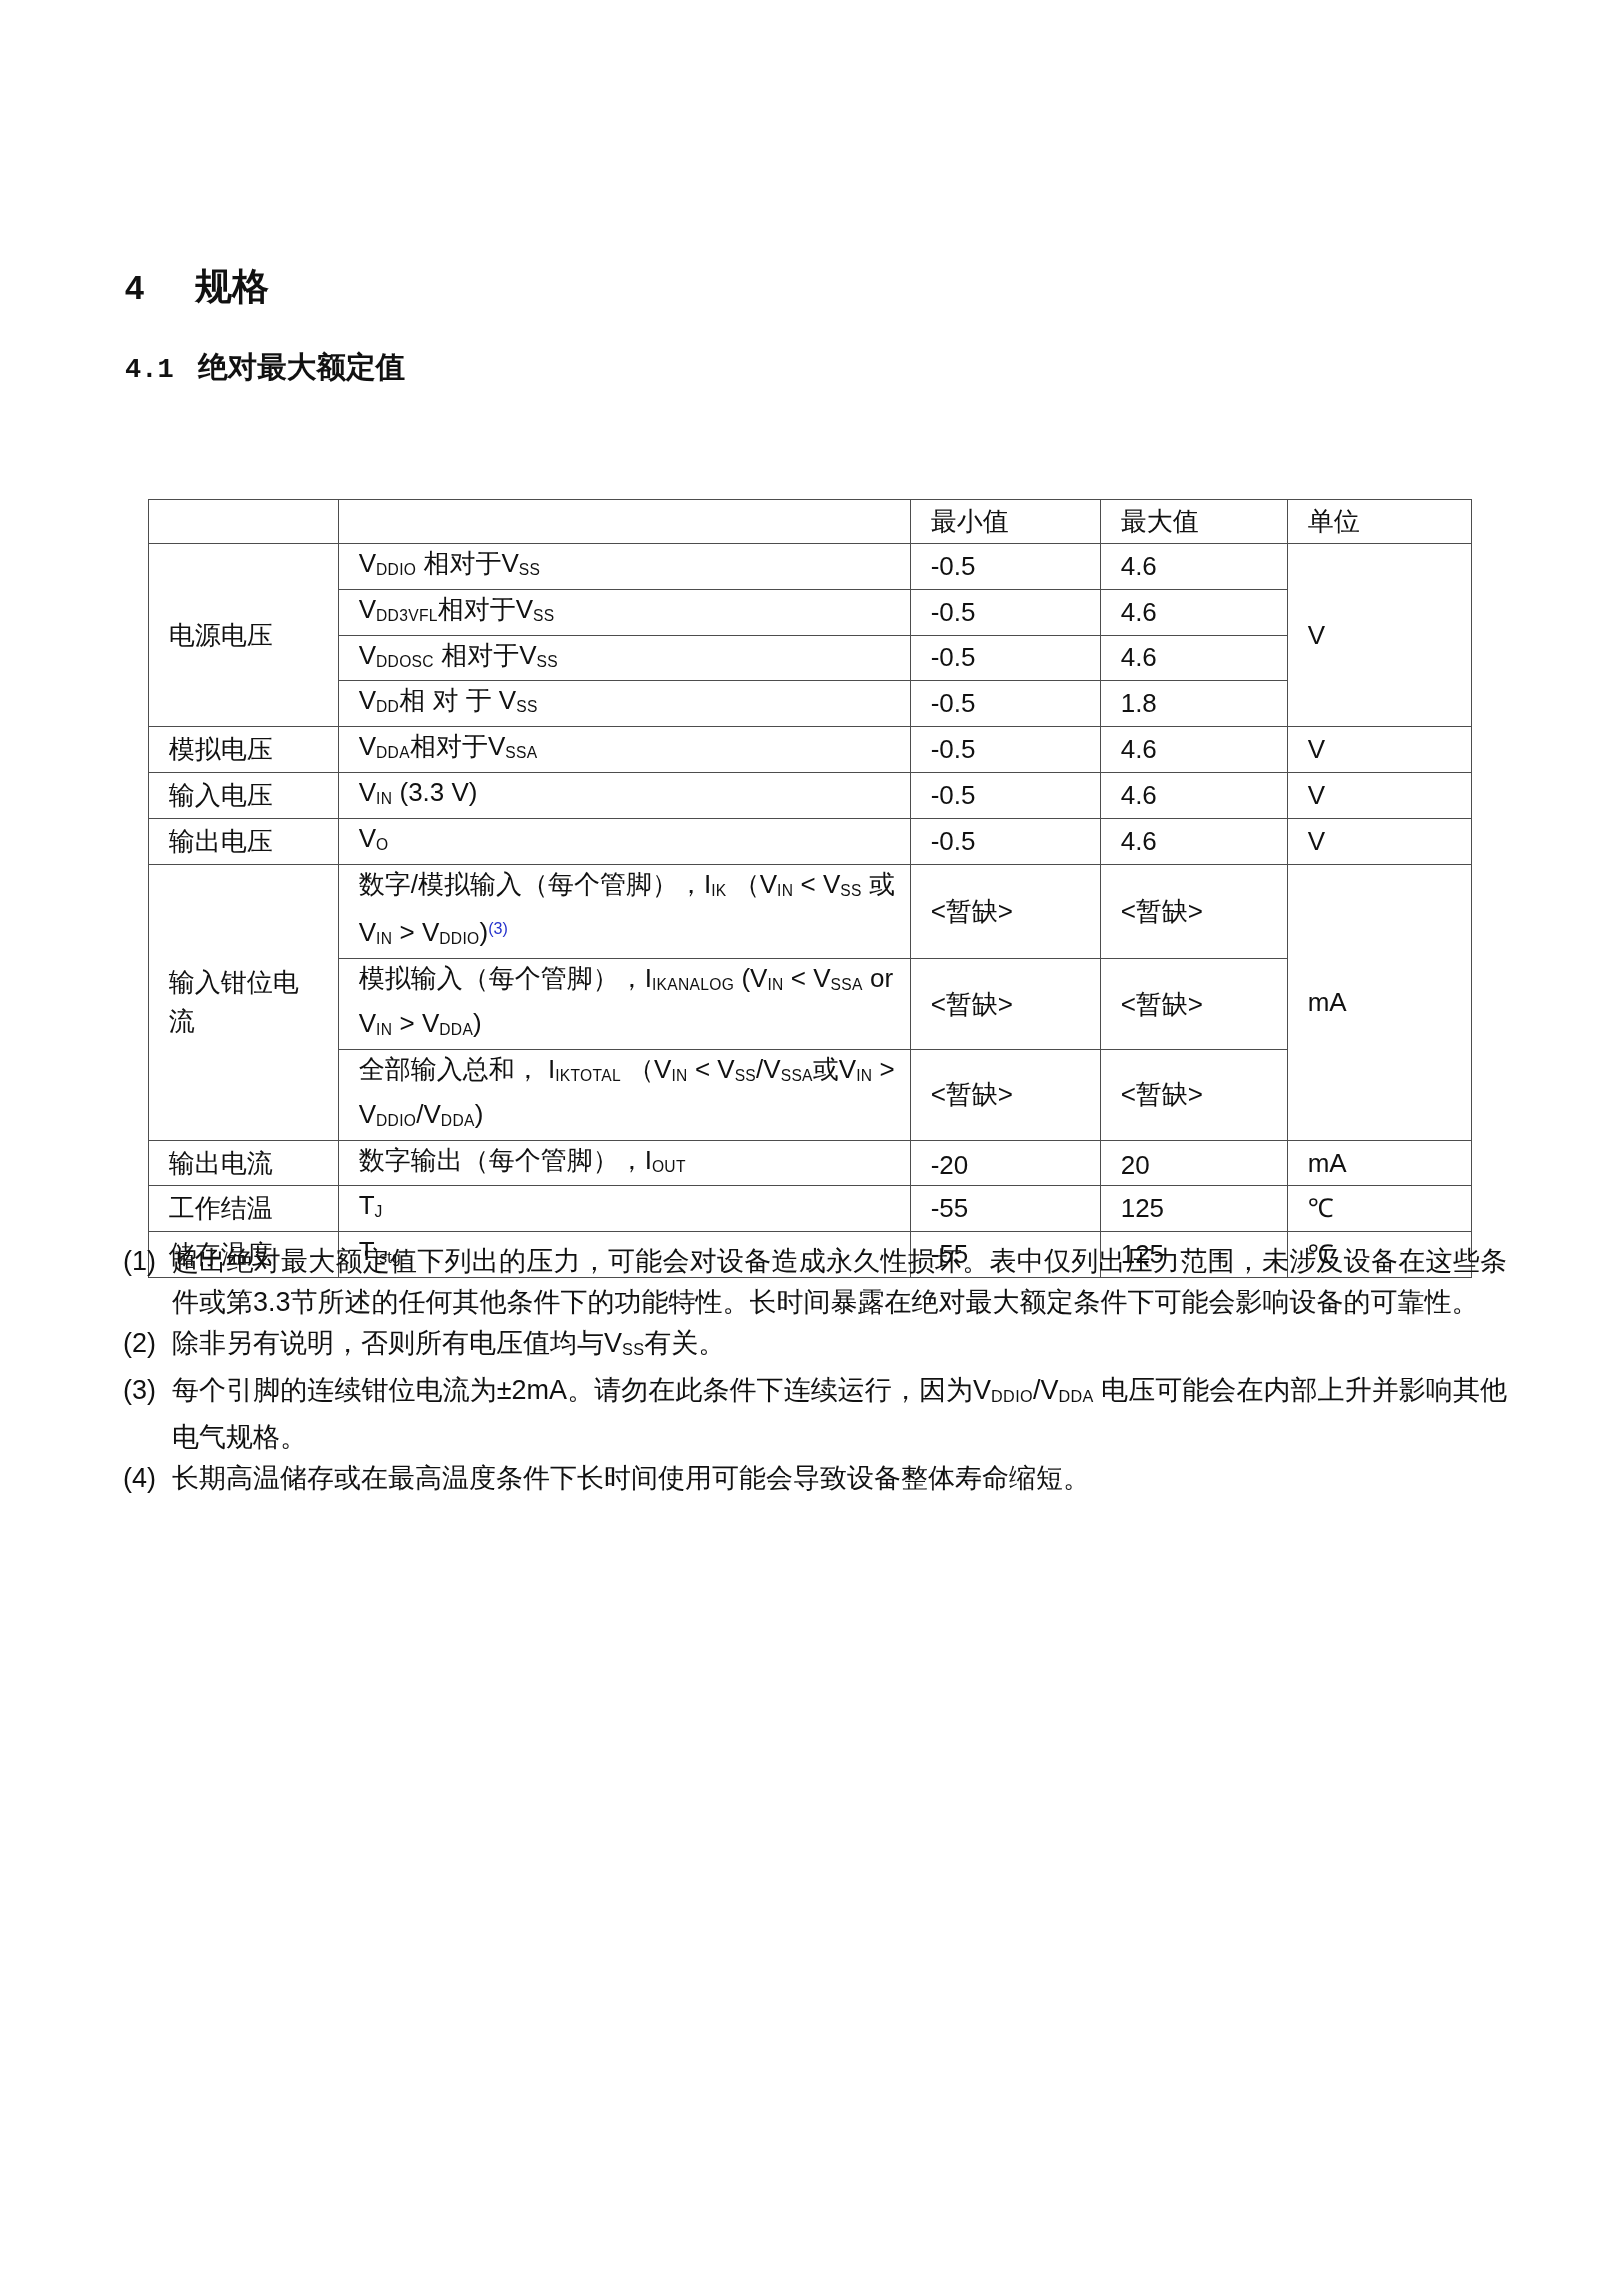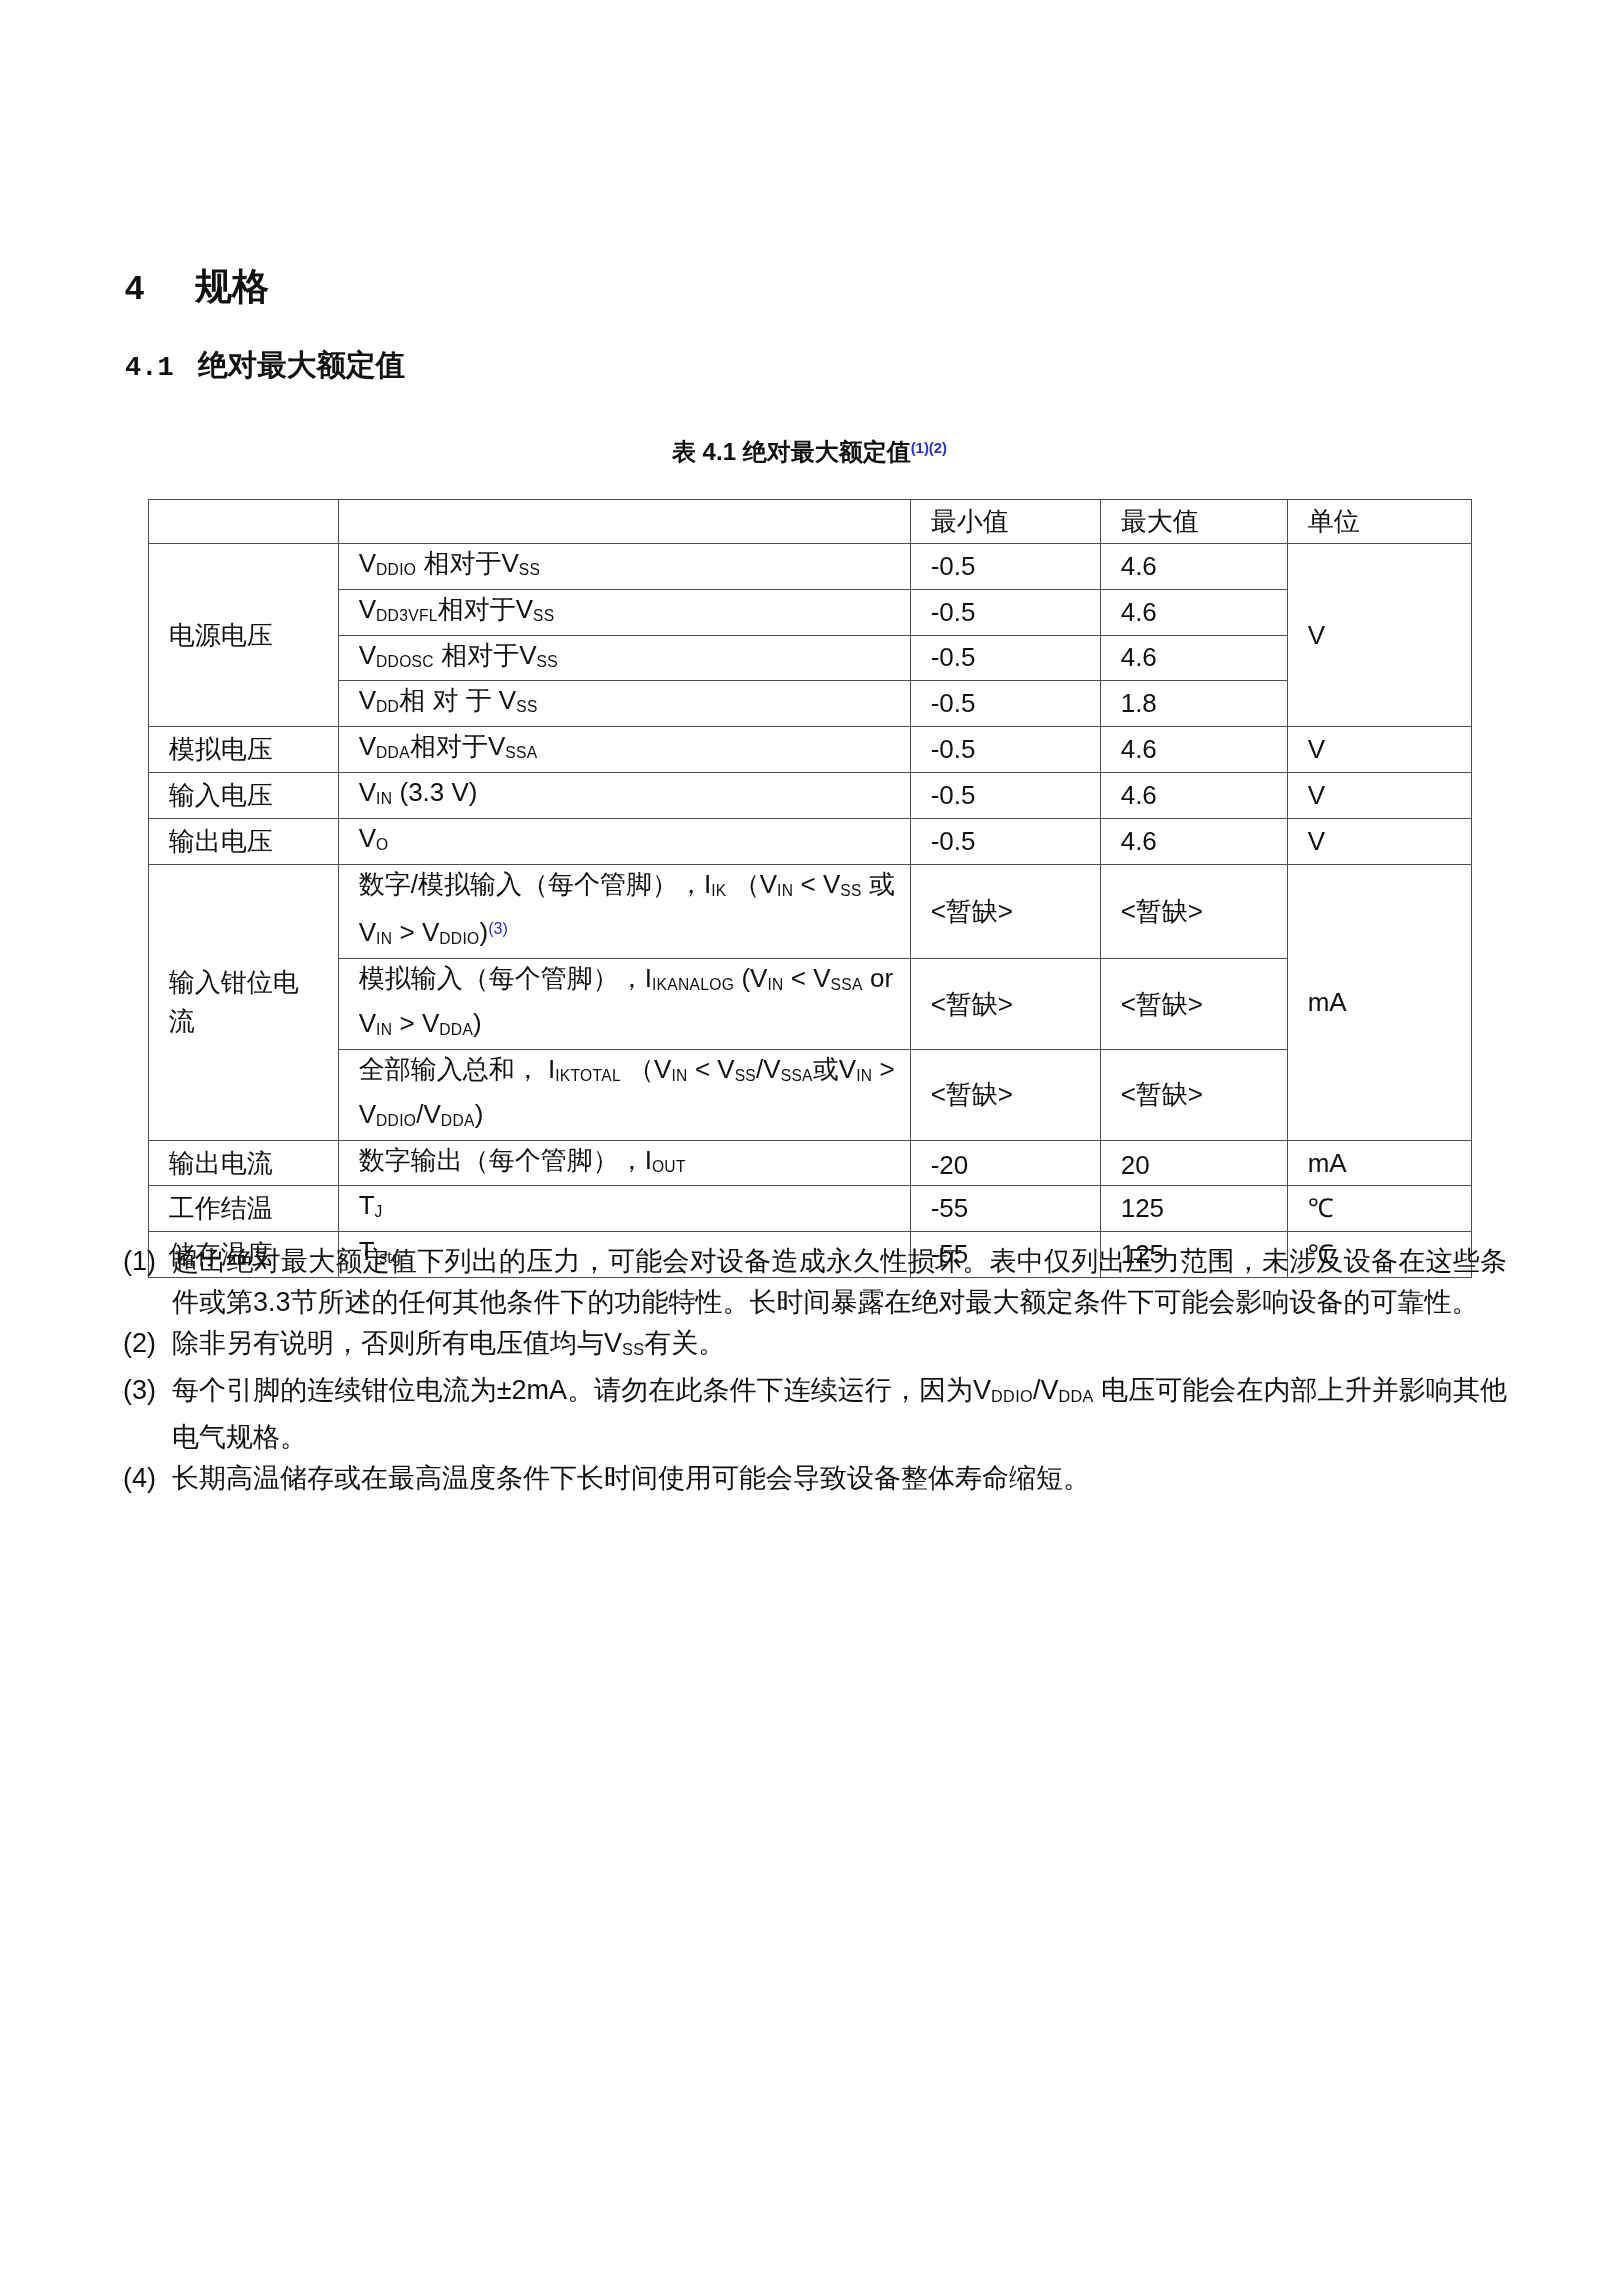--- a/index.html
+++ b/index.html
@@ -10,21 +10,21 @@
     font-family:"Liberation Sans", sans-serif;
     color:#111111;
     overflow:hidden;
   }
   
   .h1{position:absolute;top:265px;left:125px;line-height:43px;white-space:nowrap;}
   .h1 .num{display:inline-block;width:70px;font-size:34px;font-weight:700;font-family:"Liberation Sans",sans-serif;}
   .h1 .ttl{font-size:37px;font-weight:600;font-family:"Liberation Serif",serif;}
   .h2{position:absolute;top:349px;left:125px;line-height:36px;white-space:nowrap;}
   .h2 .num{display:inline-block;width:73px;font-size:27px;font-weight:700;font-family:Liberation Mono, monospace;}
-  .h2 .ttl{font-size:29.6px;font-weight:600;font-family:Liberation Mono, monospace;}
+  .h2 .ttl{font-size:29.6px;font-weight:600;font-family:Liberation Sans, sans-serif;}
 
   
   .caption{
     position:absolute;top:433px;left:148px;width:1323px;
     text-align:center;font-size:24px;font-weight:600;line-height:30px;
   }
   .caption sup{color:#2633cc;}
 
   
   table.amr{
@@ -68,21 +68,20 @@
 <div class="page">
 
   <div class="h1">
     <span class="num">4</span><span class="ttl">规格</span>
   </div>
 
   <div class="h2">
     <span class="num">4.1</span><span class="ttl">绝对最大额定值</span>
   </div>
 
-  <div class="caption">表 4.1 绝对最大额定值<sup>(1)(2)</sup></div>
 
   <table class="amr">
     <colgroup>
       <col style="width:190px">
         <col style="width:572px">
         <col style="width:190px">
         <col style="width:187px">
         <col style="width:184px">
     </colgroup>
     <tbody>

